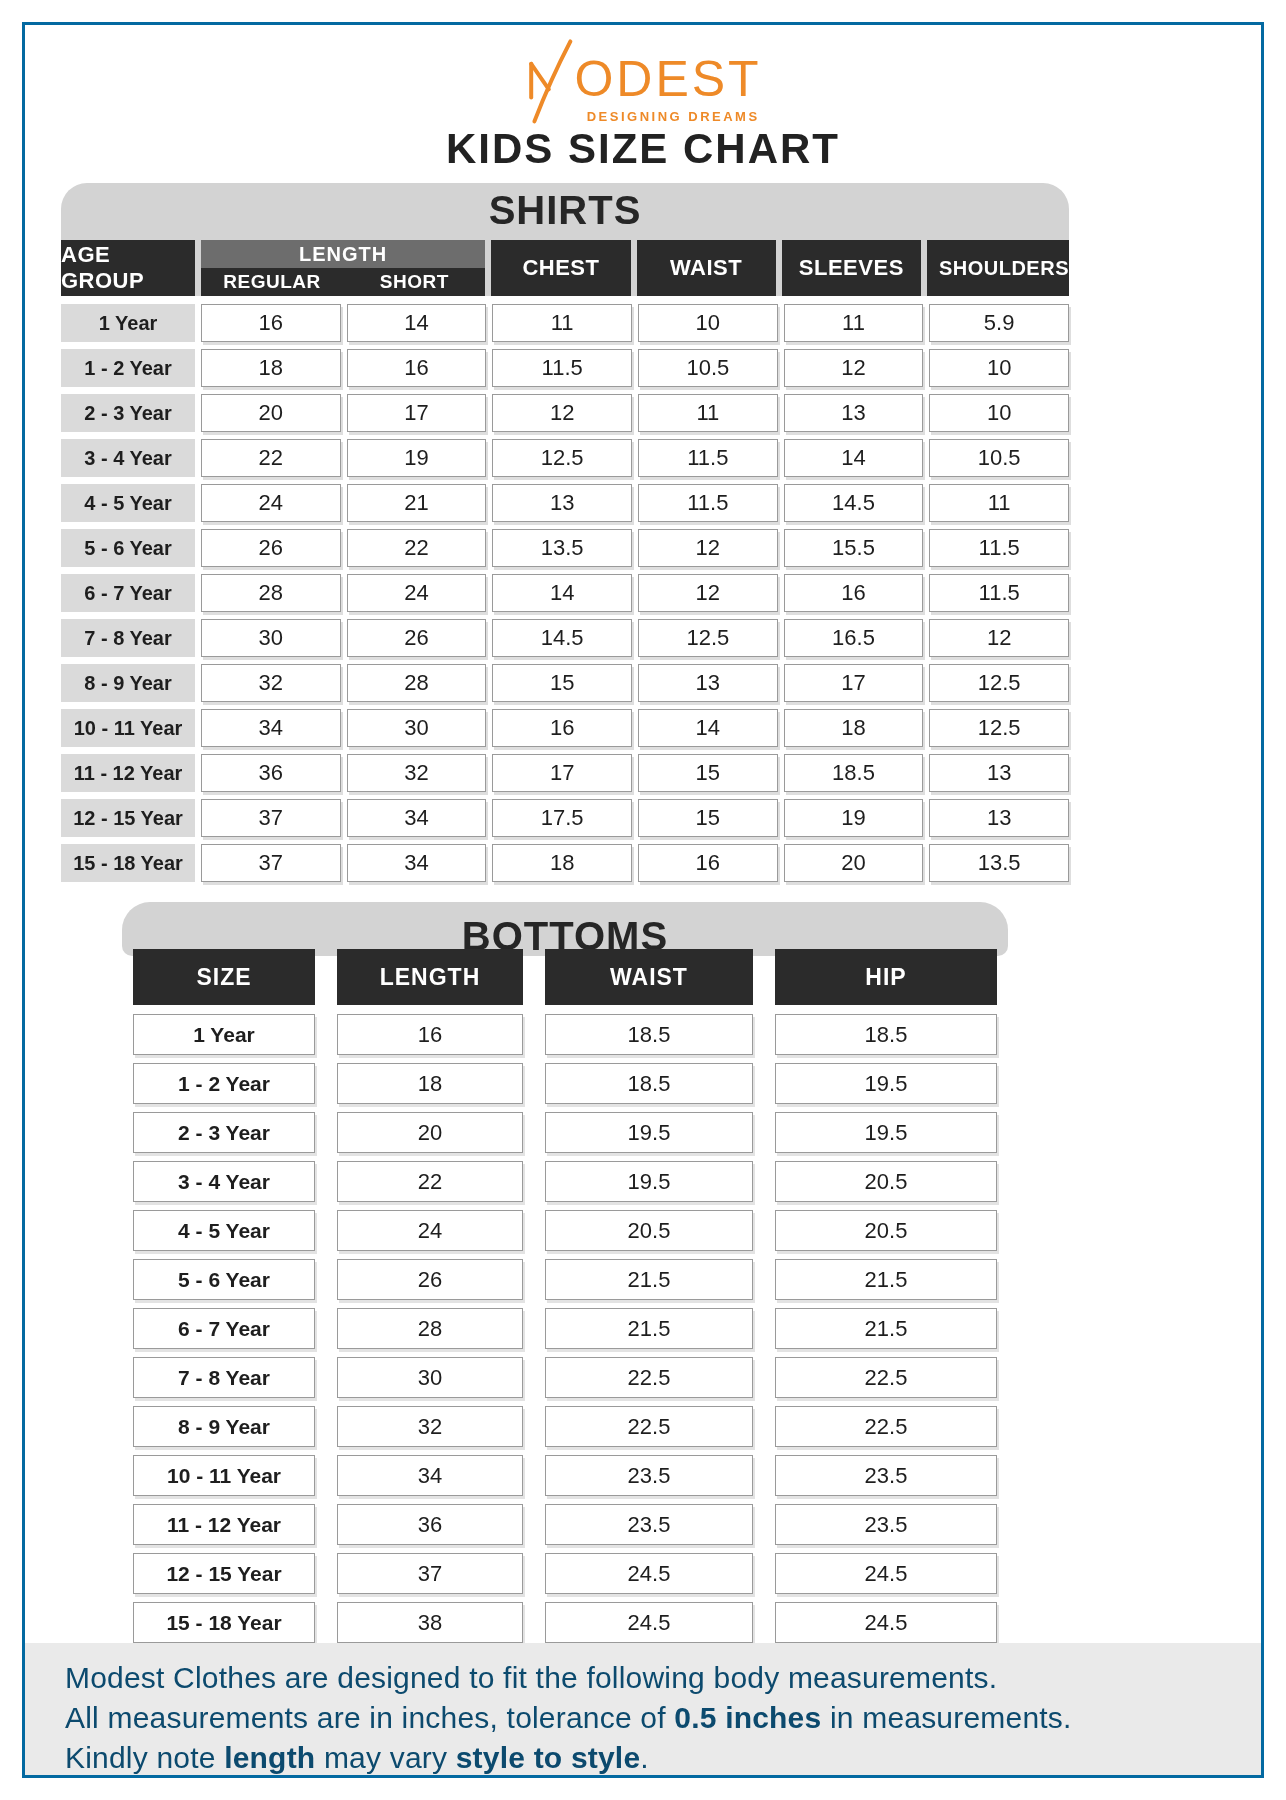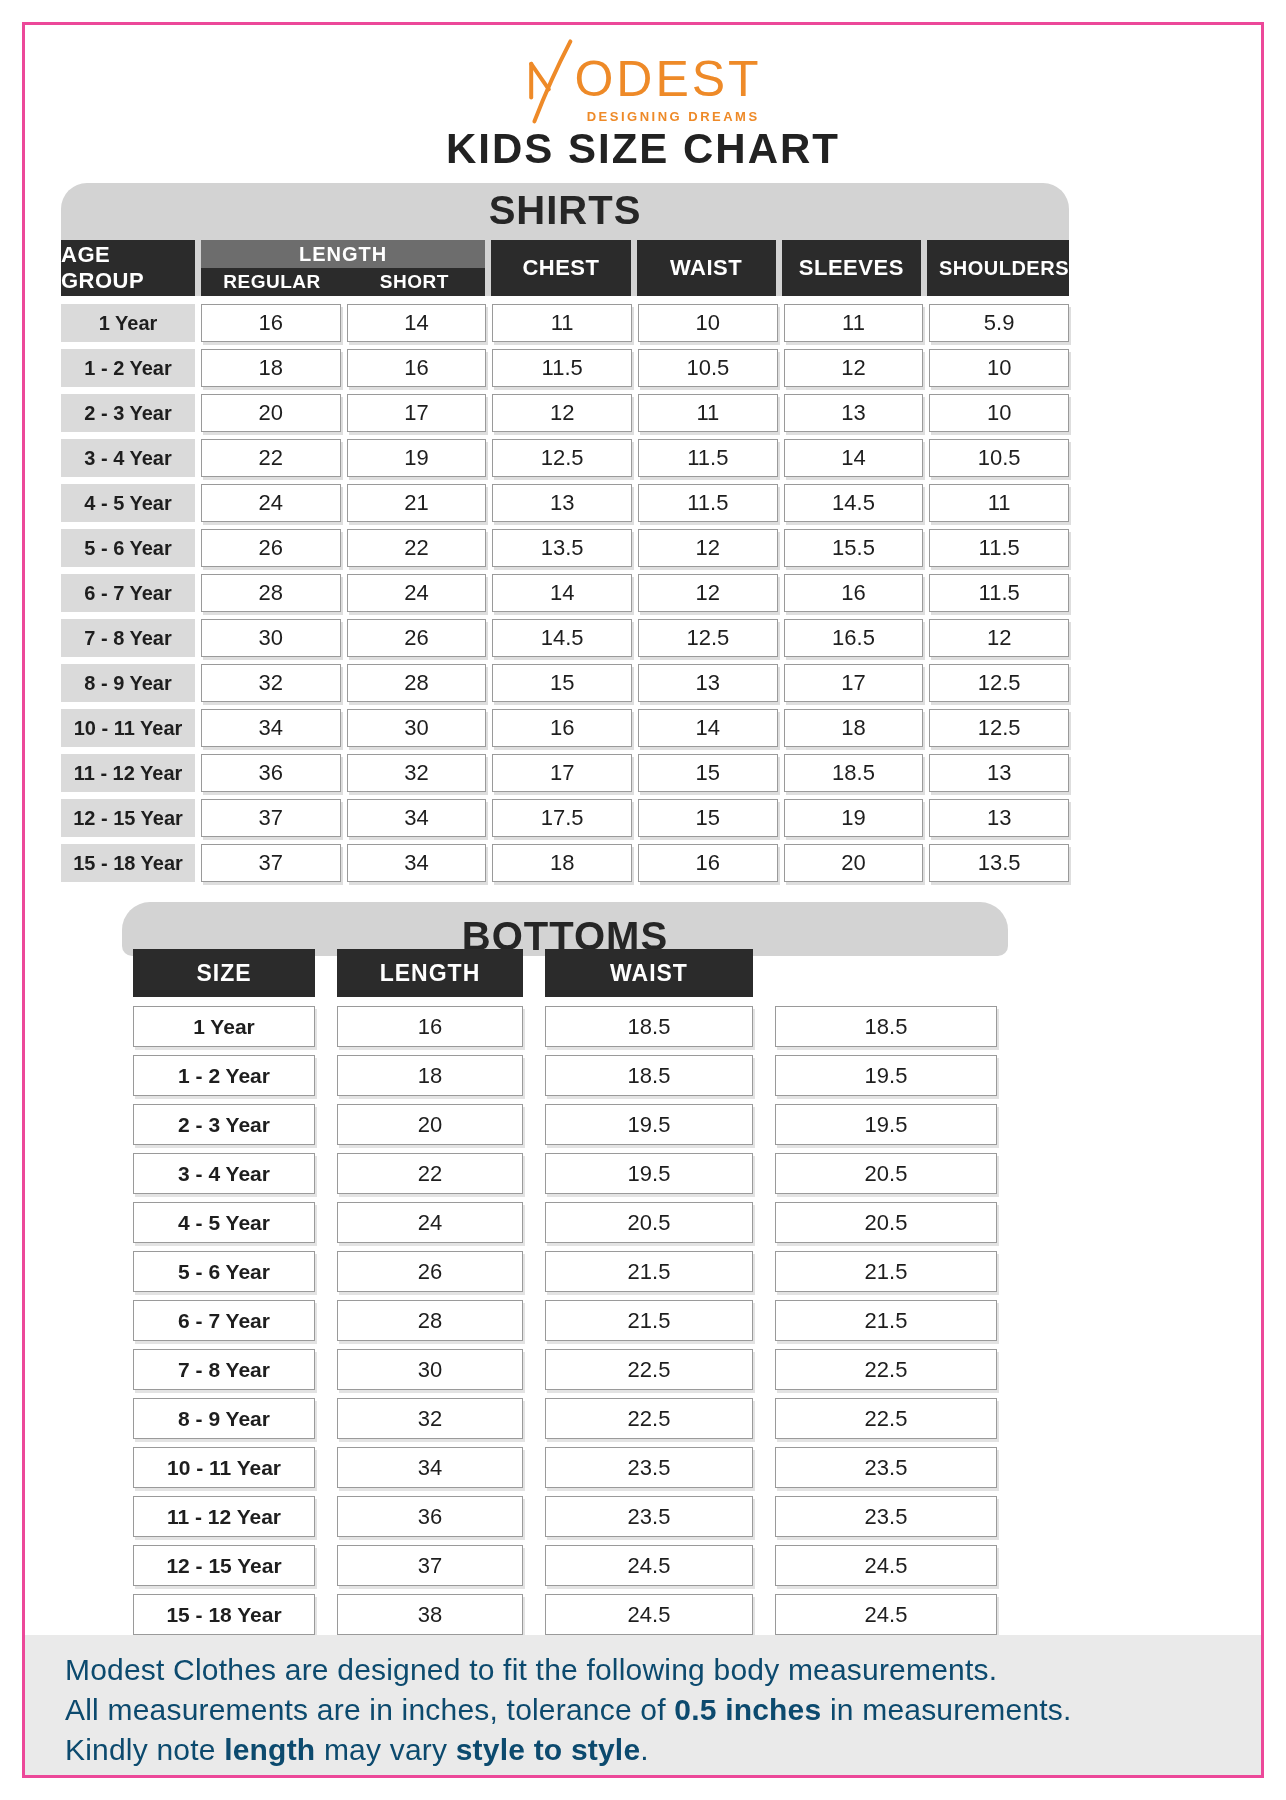--- a/index.html
+++ b/index.html
@@ -2,21 +2,21 @@
 <html><head>
 <meta charset="utf-8">
 <style>
   * { box-sizing: border-box; margin: 0; padding: 0; }
   body { margin: 0; background: #fff; }
   .page {
     width: 1286px; height: 1800px; background: #fff; position: relative;
     font-family: "Liberation Sans", sans-serif; color: #1e1e1e;
   }
   .frame {
-    position: absolute; inset: 22px; border: 3px solid #ec4899;
+    position: absolute; inset: 22px; border: 3px solid #0369a1;
     display: flex; flex-direction: column; overflow: hidden;
   }
   
   .top { text-align: center; margin-top: 10px; }
   .logo-block { display: inline-block; }
   .logo-row { display: flex; align-items: flex-end; justify-content: center; }
   .logo-m { width: 48px; height: 88px; overflow: visible; margin-right: 2px; }
   .logo-name {
     font-size: 50px; line-height: 1; letter-spacing: 3px; color: #ee8a28;
     font-weight: 400; margin-bottom: 19px;
@@ -60,21 +60,21 @@
   
   .bottoms-banner {
     background: #d3d3d3; border-radius: 28px 28px 10px 10px; width: 886px; height: 54px;
     margin: 20px auto 0; display: flex; align-items: flex-start; justify-content: center;
   }
   .bottoms-banner .section-title { padding: 12px 0 0; }
   .grid-b { display: grid; grid-template-columns: 182px 186px 208px 222px; gap: 8px 22px; width: 864px; }
   .bottoms-header { margin: -7px auto 0; }
   .bh {
     background: #2b2b2b; color: #fff; font-weight: bold; font-size: 23px; letter-spacing: 1px;
-    height: 48px; display: flex; align-items: center; justify-content: center;
+    height: 56px; display: flex; align-items: center; justify-content: center;
   }
   .bottoms-body { margin: 9px auto 0; }
   .bcell {
     height: 41px; background: #fff; border: 1px solid #9a9a9a; box-shadow: 2px 3px 0 rgba(0,0,0,.11);
     display: flex; align-items: center; justify-content: center; font-size: 22px;
   }
   .bsize { font-weight: bold; font-size: 21px; }
 
   
   .notes { margin-top: auto; margin-bottom: 20px; background: #eaeaea; padding: 12px 40px 16px; }
@@ -216,20 +216,21 @@
           <div class="cell val">13.5</div>
         </div>
 
       <div class="bottoms-banner">
         <div class="section-title">BOTTOMS</div>
       </div>
       <div class="grid-b bottoms-header">
         <div class="bh">SIZE</div>
         <div class="bh">LENGTH</div>
         <div class="bh">WAIST</div>
+        <div class="bh">HIP</div>
       </div>
       <div class="grid-b bottoms-body" id="bottoms-rows">
           <div class="bcell bsize">1 Year</div>
           <div class="bcell">16</div>
           <div class="bcell">18.5</div>
           <div class="bcell">18.5</div>
           <div class="bcell bsize">1 - 2 Year</div>
           <div class="bcell">18</div>
           <div class="bcell">18.5</div>
           <div class="bcell">19.5</div>

